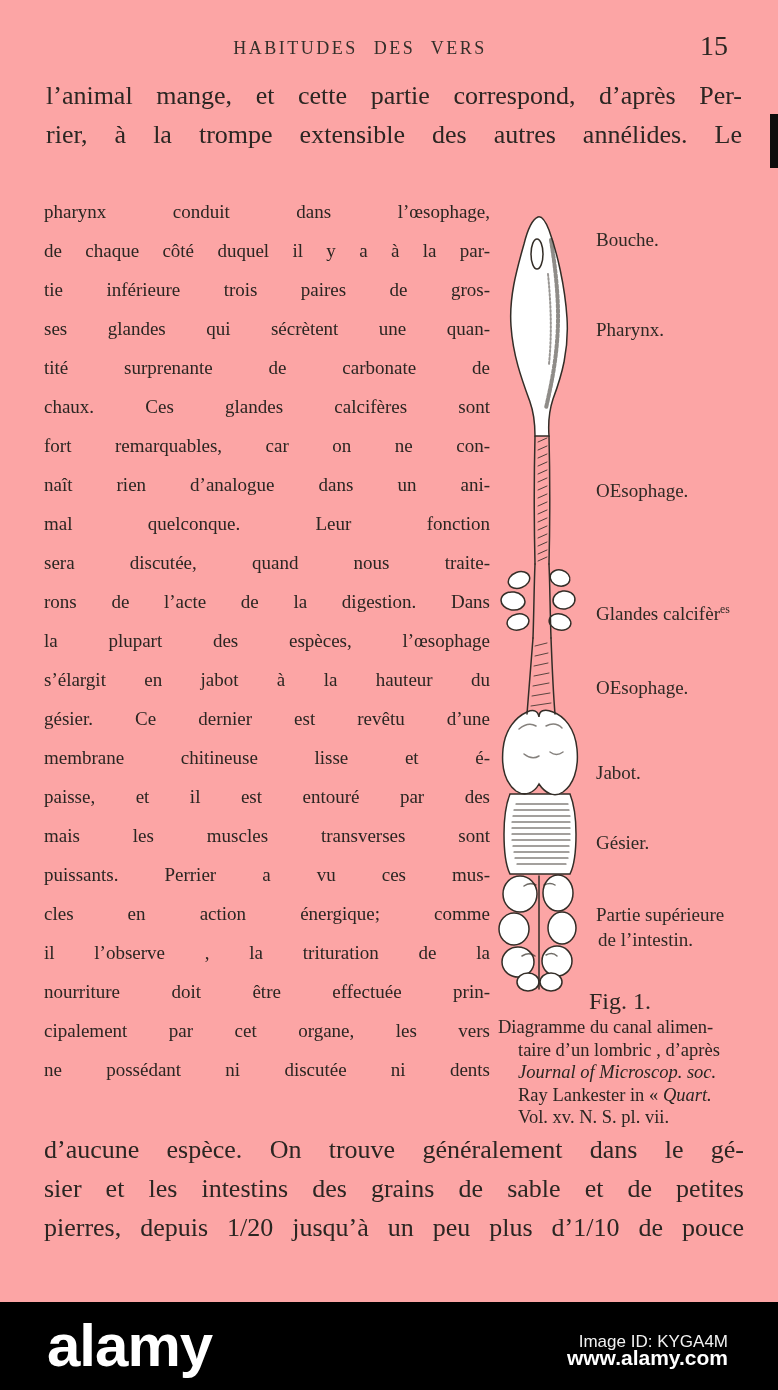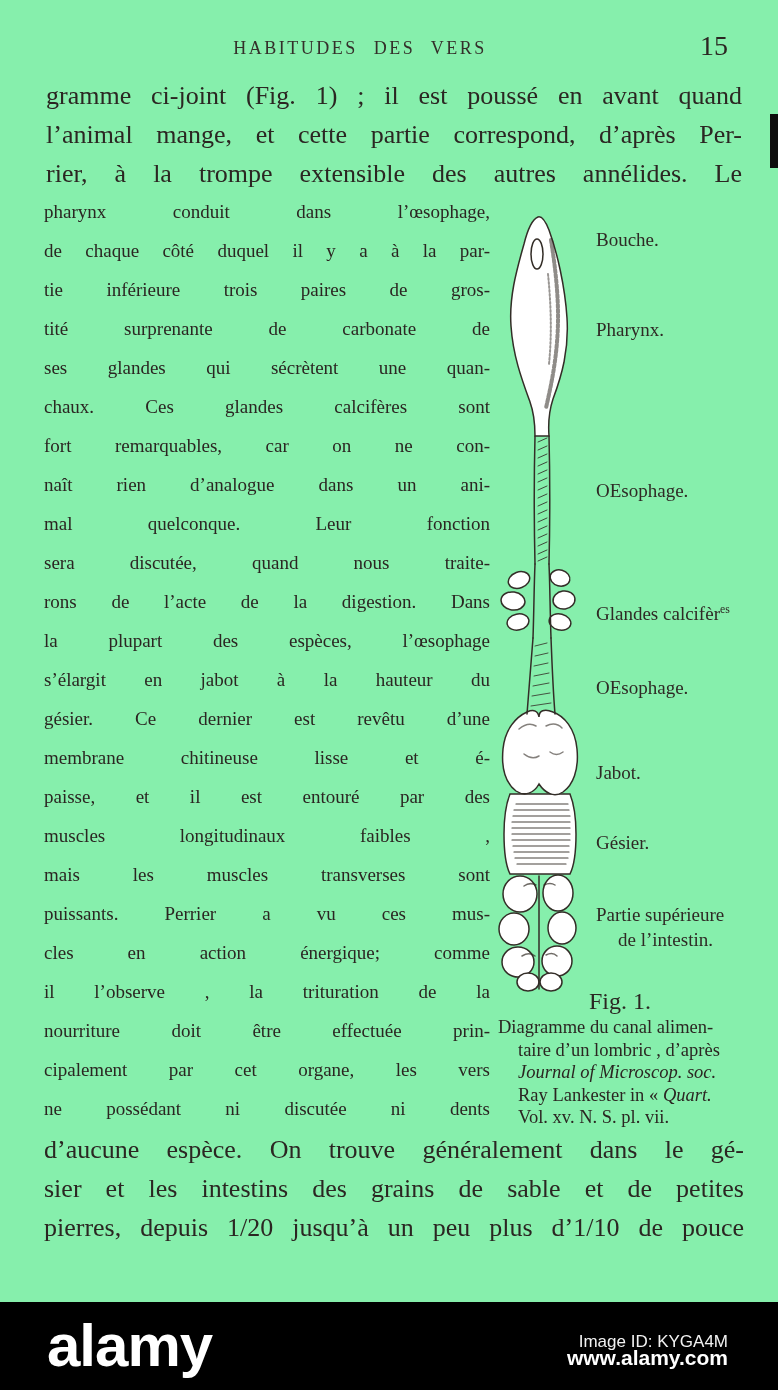--- a/index.html
+++ b/index.html
@@ -1,34 +1,34 @@
 <!DOCTYPE html>
 <html><head>
 <meta charset="utf-8">
 <style>
   html,body{margin:0;padding:0;background:#e9e9e9;}
-  #page{position:relative;width:778px;height:1390px;background:#86efac;overflow:hidden;
+  #page{position:relative;width:778px;height:1390px;background:#fca5a5;overflow:hidden;
         font-family:"Liberation Serif","DejaVu Serif",serif;color:#2b2622;}
 
   
   .hdr-title{position:absolute;top:38px;left:0;width:720px;text-align:center;
              font-size:18px;letter-spacing:2.5px;word-spacing:9px;color:#342f2a;}
   .hdr-page{position:absolute;top:30px;left:700px;font-size:28px;color:#2b2622;}
 
   
   .textblock{position:absolute;font-size:26px;line-height:39px;color:#2b2622;}
   #intro{top:76px;left:46px;width:696px;}
   #leftcol{top:192px;left:44px;width:446px;font-size:19px;}
   #bottom{top:1130px;left:44px;width:700px;}
   .tline{text-align:justify;text-align-last:justify;white-space:normal;}
 
   
   .fig-label{position:absolute;left:596px;font-size:19px;line-height:25px;color:#2f2a25;}
   .fig-label sup{font-size:0.62em;}
-  .fig-label .lab2{margin-left:22px;}
+  .fig-label .lab2{margin-left:2px;}
   .fig-label:nth-of-type(1){top:227px;}
   .fig-label:nth-of-type(2){top:317px;}
   .fig-label:nth-of-type(3){top:478px;}
   .fig-label:nth-of-type(4){top:597px;}
   .fig-label:nth-of-type(5){top:675px;}
   .fig-label:nth-of-type(6){top:760px;}
   .fig-label:nth-of-type(7){top:830px;}
   .fig-label:nth-of-type(8){top:902px;}
 
   
@@ -54,43 +54,41 @@
 </style>
 </head>
 <body>
 
 <div id="page">
 
   <div class="hdr-title">HABITUDES DES VERS</div>
   <div class="hdr-page">15</div>
 
   <div id="intro" class="textblock">
-      <div class="tline">gramme ci-joint (Fig. 1) ; il est poussé en avant quand</div>
       <div class="tline">l’animal mange, et cette partie correspond, d’après Per-</div>
       <div class="tline">rier, à la trompe extensible des autres annélides. Le</div>
     </div>
 
   <div id="leftcol" class="textblock">
       <div class="tline">pharynx conduit dans l’œsophage,</div>
       <div class="tline">de chaque côté duquel il y a à la par-</div>
       <div class="tline">tie inférieure trois paires de gros-</div>
+      <div class="tline">ses glandes qui sécrètent une quan-</div>
       <div class="tline">tité surprenante de carbonate de</div>
-      <div class="tline">ses glandes qui sécrètent une quan-</div>
       <div class="tline">chaux. Ces glandes calcifères sont</div>
       <div class="tline">fort remarquables, car on ne con-</div>
       <div class="tline">naît rien d’analogue dans un ani-</div>
       <div class="tline">mal quelconque. Leur fonction</div>
       <div class="tline">sera discutée, quand nous traite-</div>
       <div class="tline">rons de l’acte de la digestion. Dans</div>
       <div class="tline">la plupart des espèces, l’œsophage</div>
       <div class="tline">s’élargit en jabot à la hauteur du</div>
       <div class="tline">gésier. Ce dernier est revêtu d’une</div>
       <div class="tline">membrane chitineuse lisse et é-</div>
       <div class="tline">paisse, et il est entouré par des</div>
-      <div class="tline">muscles longitudinaux faibles ,</div>
       <div class="tline">mais les muscles transverses sont</div>
       <div class="tline">puissants. Perrier a vu ces mus-</div>
       <div class="tline">cles en action énergique; comme</div>
       <div class="tline">il l’observe , la trituration de la</div>
       <div class="tline">nourriture doit être effectuée prin-</div>
       <div class="tline">cipalement par cet organe, les vers</div>
       <div class="tline">ne possédant ni discutée ni dents</div>
     </div>
 
   <div id="bottom" class="textblock">

